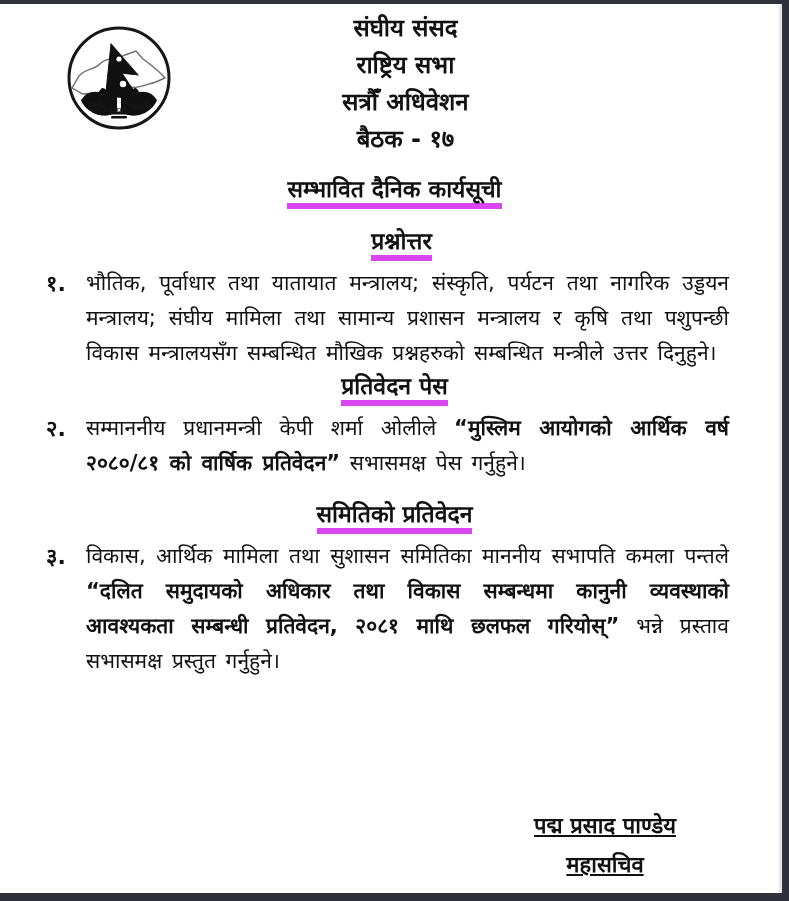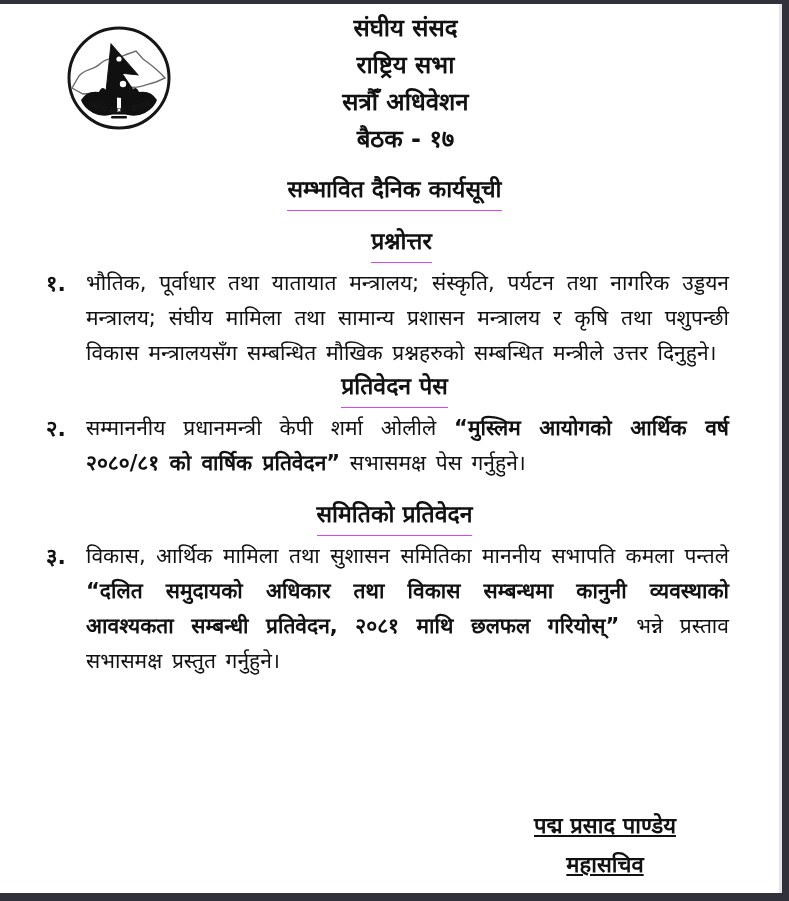--- a/index.html
+++ b/index.html
@@ -20,21 +20,21 @@
 
   
   .logo{position:absolute;left:58px;top:26px;width:122px;height:120px;}
   .logo svg{width:100%;height:100%;}
 
   
   .header{padding-top:10px;text-align:center;font-weight:700;font-size:24px;padding-left:22px;}
   .header .hline{line-height:37px;}
 
   .doc-title{margin-top:16px;text-align:center;font-weight:700;font-size:23px;line-height:30px;}
-  .u{border-bottom:1px solid #d946ef;padding-bottom:8px;}
+  .u{border-bottom:6px solid #d946ef;padding-bottom:1px;}
 
   .sec-head{text-align:center;font-weight:700;font-size:23px;line-height:30px;}
   .sh-1{margin-top:22px;margin-left:14px;}
   .sh-2{}
   .sh-3{margin-top:18px;}
 
   .item{display:flex;margin-top:10px;padding-left:46px;}
   .num{width:40px;flex:0 0 40px;font-weight:700;font-size:22px;line-height:35px;}
   .txt{flex:1;padding-right:60px;text-align:justify;font-size:21px;line-height:35px;word-spacing:3px;}
   .txt strong{font-weight:700;}

